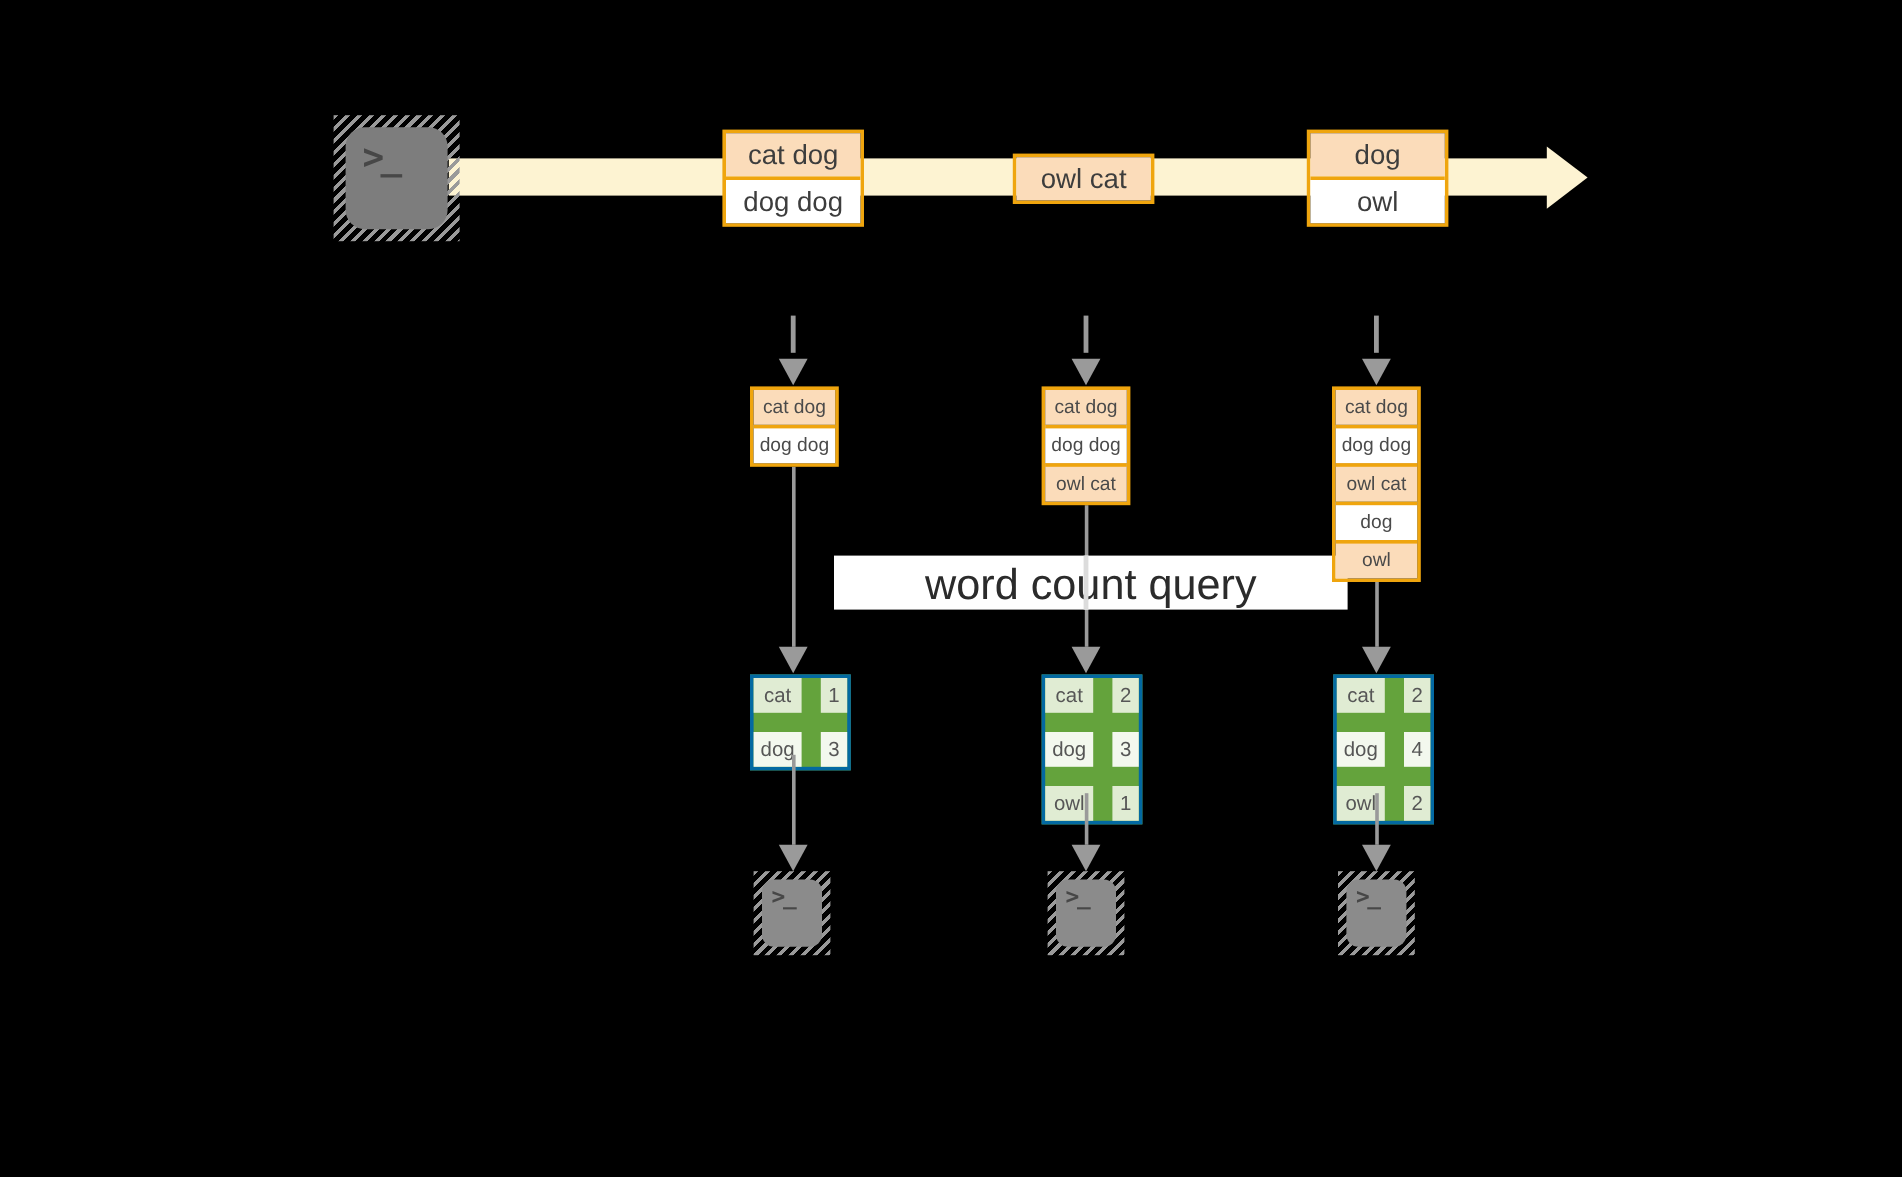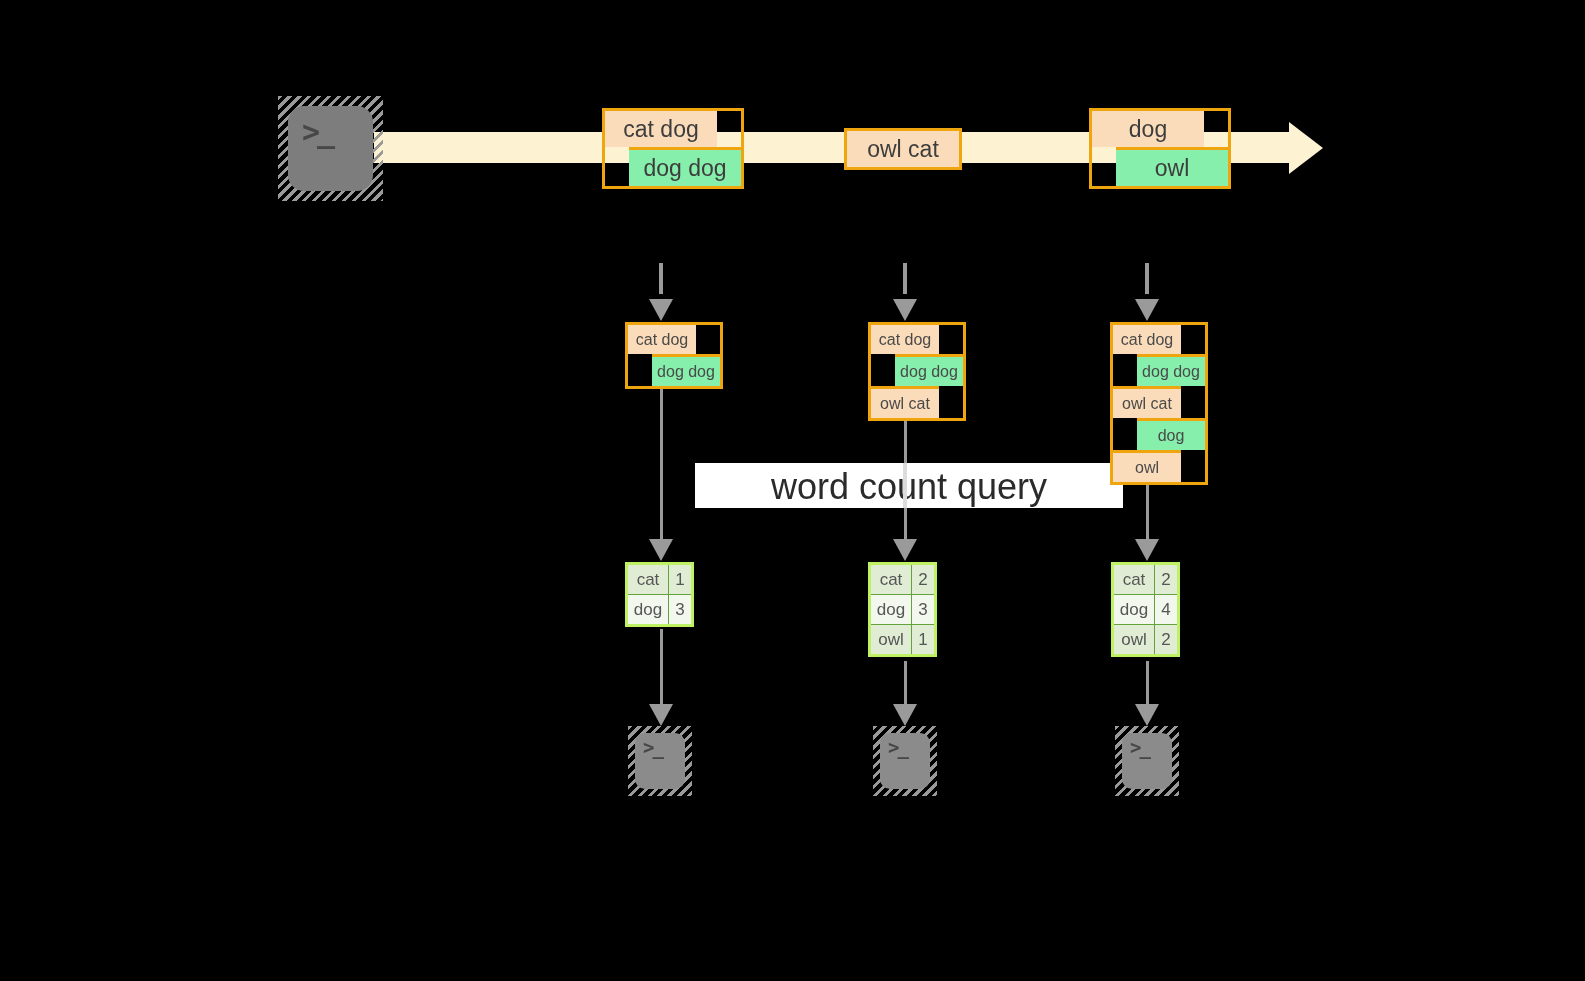--- a/index.html
+++ b/index.html
@@ -26,31 +26,31 @@
     font-family:"DejaVu Sans Mono",monospace;}
   .term-lg .term-glyph{left:14px;top:8px;font-size:30px;letter-spacing:-3px;}
   .term-sm .term-glyph{left:8px;top:3px;font-size:19px;letter-spacing:-2px;}
 
   
   .ebox{border:3px solid #efa50e;}
   .erow{width:112px;height:36px;line-height:36px;text-align:center;
     font-size:23px;color:#3d3d3d;}
   .erow + .erow{border-top:3px solid #efa50e;}
   .peach{background:#fbdcba;}
-  .cream{background:#86efac;margin-left:24px;}
+  .cream{background:#ffffff;}
 
   
   .sbox{border:3px solid #efa50e;}
   .srow{width:68px;height:29px;line-height:29px;text-align:center;
     font-size:16px;color:#4a4a4a;}
   .srow + .srow{border-top:3px solid #efa50e;}
 
   
-  .gtable{background:#64a33c;border:3px solid #bef264;display:grid;
-    grid-template-columns:40px 22px;gap:1px;}
+  .gtable{background:#64a33c;border:3px solid #0369a1;display:grid;
+    grid-template-columns:40px 22px;gap:16px;}
   .gcell{height:29px;line-height:29px;text-align:center;font-size:17px;color:#565656;}
   .g-green{background:#e0ecd3;}
   .g-light{background:#f3f8ee;}
 
   
   .vline{width:3px;background:#9a9a9a;}
   .vdash{width:4px;background:#9a9a9a;}
   .ahead{width:0;height:0;border-left:12px solid transparent;
     border-right:12px solid transparent;border-top:22px solid #9a9a9a;}
 

